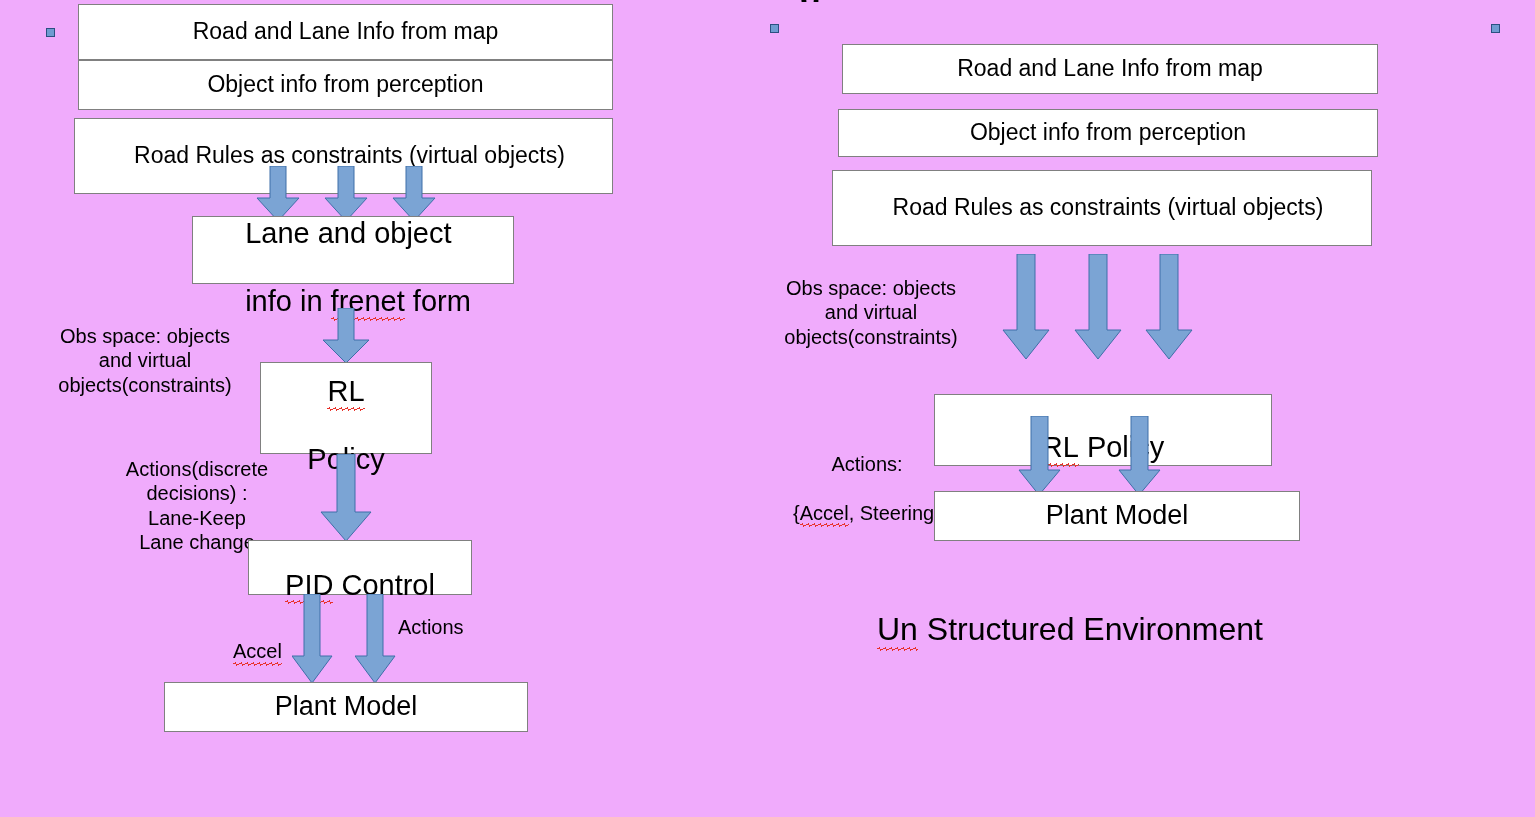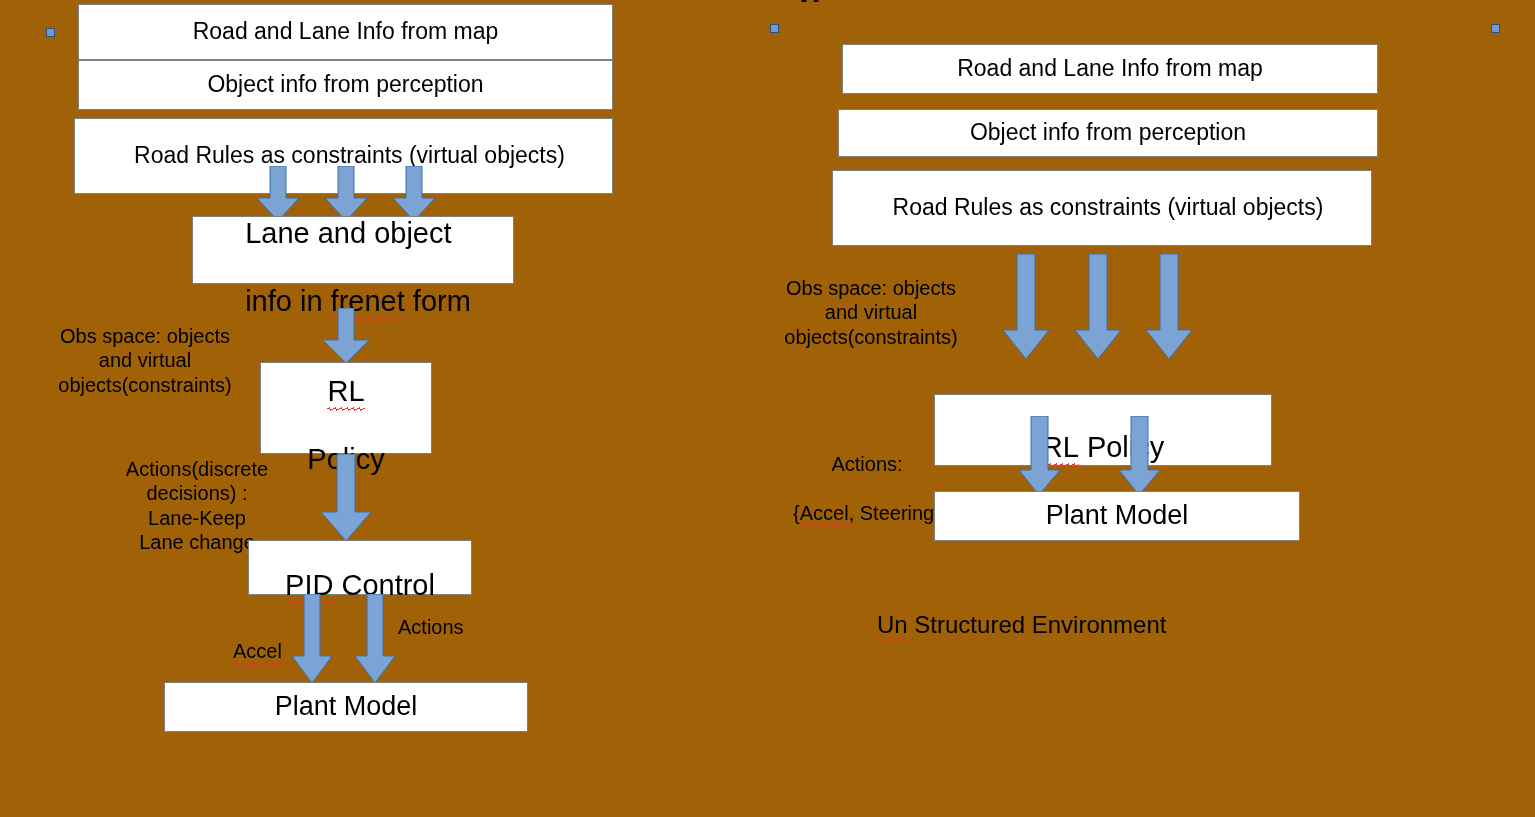--- a/index.html
+++ b/index.html
@@ -13,21 +13,21 @@
     position: relative;
     overflow: hidden;
     font-family: "Liberation Sans", sans-serif;
     color: #000000;
   }
 
   
   .slide-canvas {
     position: absolute;
     inset: 0;
-    background: #a16207;
+    background: #f0abfc;
     text-decoration: underline;
   }
 
   .handle {
     position: absolute;
     width: 9px;
     height: 9px;
     background: #6f9bd1;
     border: 1px solid #2b4f81;
     box-sizing: border-box;
@@ -242,17 +242,17 @@
   <div class="arrow" style="left:1118px; top:416px;">
     <svg width="46" height="80" viewBox="0 0 46 80">
       <polygon points="13,0 30,0 30,54 42,54 21,79 1,54 13,54" fill="#7ba4d4" stroke="#3f6ea8" stroke-width="1"></polygon>
     </svg>
   </div>
 
   <div class="box center" style="left:934px; top:491px; width:366px; height:50px; font-size:27px;">
     <span>Plant Model</span>
   </div>
 
-  <div class="caption" style="left:877px; top:611px; font-size:24px;">
+  <div class="caption" style="left:877px; top:611px; font-size:32px;">
     <span class="sq">Un</span><span> Structured Environment</span>
   </div>
 
 </div>
 
 </body></html>

